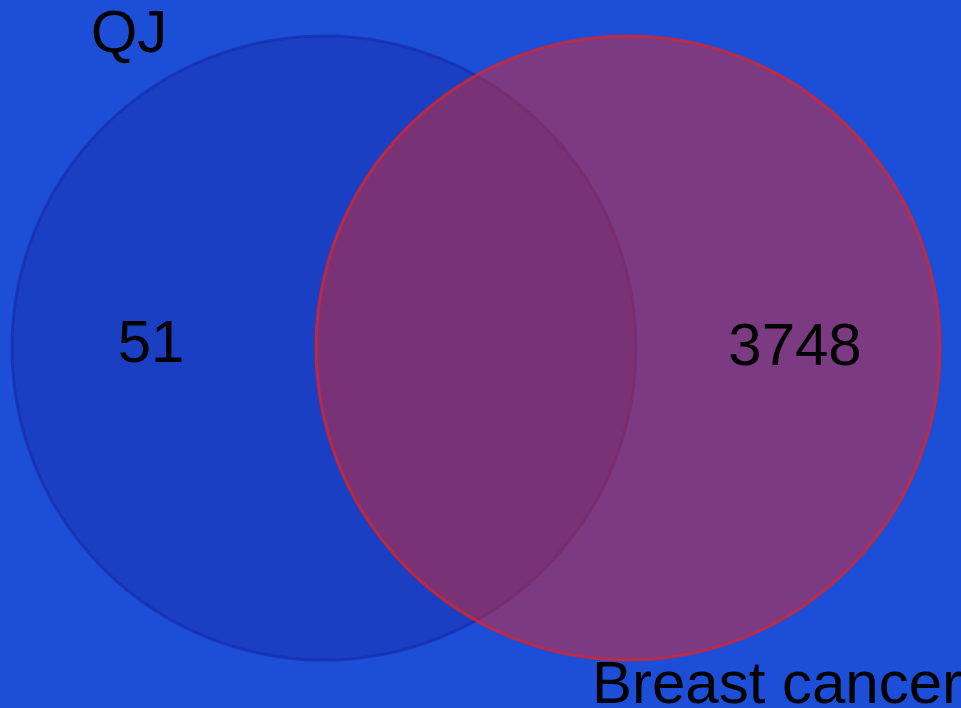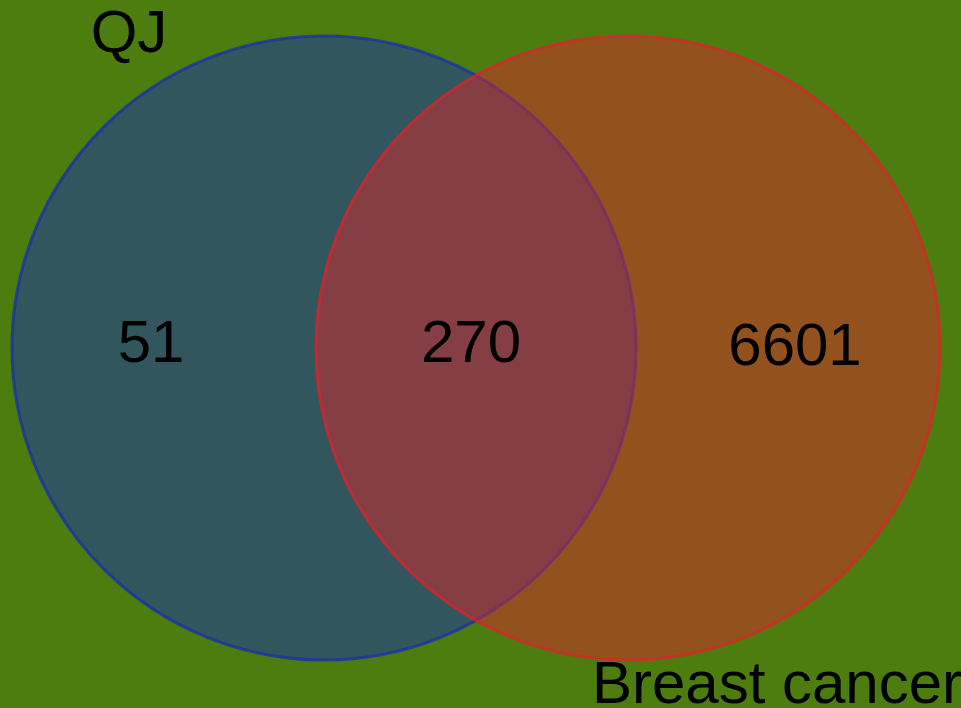--- a/index.html
+++ b/index.html
@@ -4,21 +4,21 @@
 <style>
   html, body {
     margin: 0;
     padding: 0;
     background: #ffffff;
   }
   .canvas {
     position: relative;
     width: 961px;
     height: 708px;
-    background: #4d7c0f;
+    background: #1d4ed8;
     overflow: hidden;
     font-family: "Liberation Sans", sans-serif;
   }
   .venn-svg {
     position: absolute;
     left: 0;
     top: 0;
     width: 961px;
     height: 708px;
   }
@@ -58,19 +58,18 @@
 
   <svg class="venn-svg" viewBox="0 0 961 708" aria-hidden="true">
     <circle class="circle-left" cx="324" cy="348" r="312"></circle>
     <circle class="circle-right" cx="628" cy="348" r="312"></circle>
   </svg>
 
   <div class="label label-qj">QJ</div>
 
   <div class="label label-left-n">51</div>
 
-  <div class="label label-mid-n">270</div>
 
-  <div class="label label-right-n">6601</div>
+  <div class="label label-right-n">3748</div>
 
   <div class="label label-breast">Breast cancer</div>
 
 </div>
 
 </body></html>

